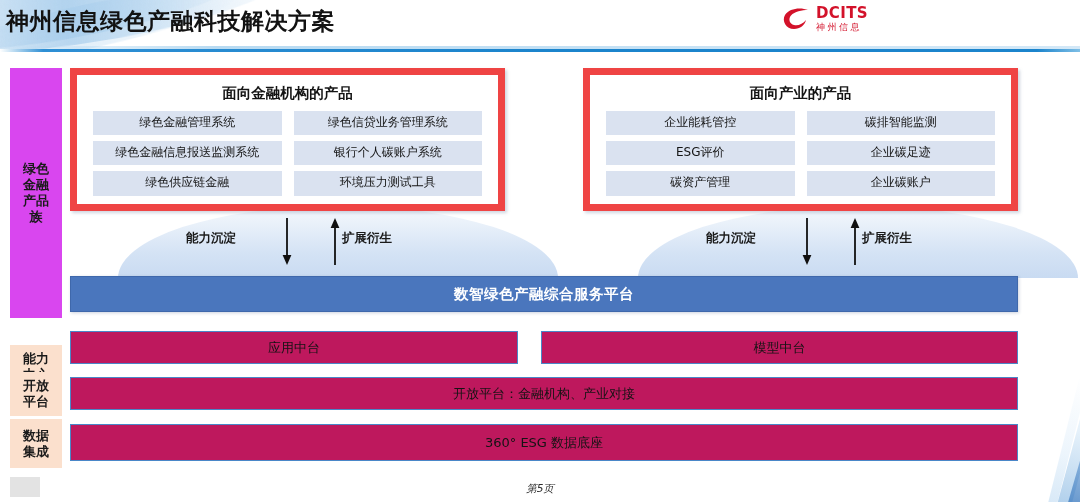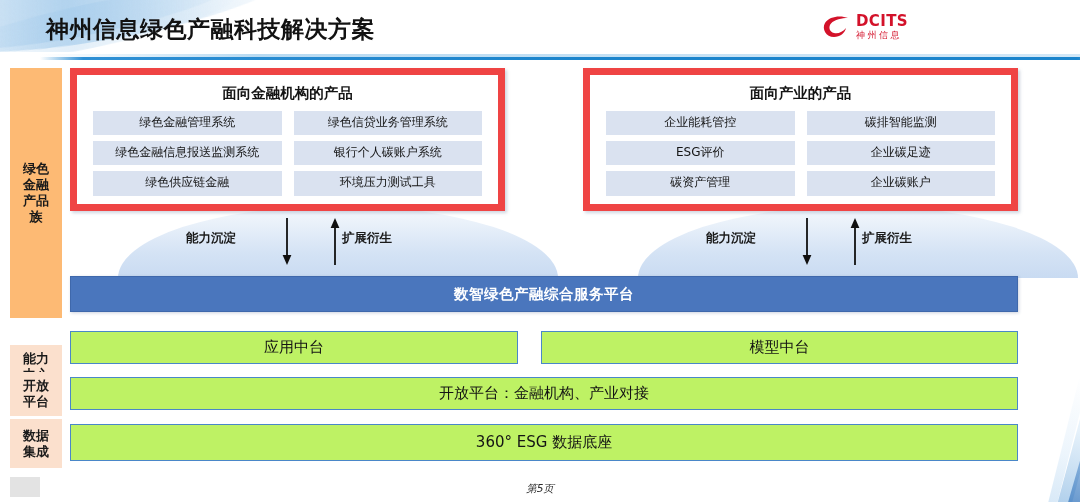--- a/index.html
+++ b/index.html
@@ -30,22 +30,22 @@
     border-radius: 50%;
     filter: blur(0.3px);
   }
   .swoosh.s1 { left: -120px; top: -46px;  width: 420px; height: 88px;  transform: rotate(-9deg); }
   .swoosh.s2 { left: -90px;  top: -24px;  width: 340px; height: 60px;  transform: rotate(-11deg); opacity: .75; }
   .swoosh.s3 { left: -60px;  top: 4px;    width: 300px; height: 44px;  transform: rotate(-12deg); opacity: .5; }
 
   
   .header {
     position: absolute;
-    left: 0; top: 8px;
-    width: 876px; height: 50px; margin-left: 40px;
+    left: 0; top: 0;
+    width: 876px; height: 50px;
   }
   .page-title {
     position: absolute;
     left: 6px; top: 6px;
     font-size: 23px;
     font-weight: bold;
     letter-spacing: 0.5px;
     color: #121212;
     white-space: nowrap;
   }
@@ -132,21 +132,21 @@
     position: absolute;
     display: flex;
     align-items: center;
     justify-content: center;
     text-align: center;
     font-size: 13px;
     font-weight: bold;
     line-height: 1.22;
     color: #1a1a1a;
   }
-  .side-label.blue   { background: #fdba74; }
+  .side-label.blue   { background: #d946ef; }
   .side-label.peach  { background: #fbe0cd; }
 
   #side-products { left: 10px; top: 68px;  width: 52px; height: 250px; }
   #side-ability  { left: 10px; top: 325px; width: 52px; height: 44px; margin-top: 20px; }
   #side-open     { left: 10px; top: 372px; width: 52px; height: 44px; }
   #side-data     { left: 10px; top: 419px; width: 52px; height: 49px; }
 
   .corner-block {
     position: absolute;
     left: 10px; top: 477px;
@@ -225,27 +225,27 @@
     color: #ffffff;
     font-size: 14.5px;
     font-weight: bold;
     letter-spacing: .5px;
     box-shadow: 1px 1px 3px rgba(90,110,150,0.3);
   }
 
   
   .layer-box {
     position: absolute;
-    background: #bef264;
+    background: #be185d;
     border: 1px solid #4a87c8;
     box-sizing: border-box;
     display: flex;
     align-items: center;
     justify-content: center;
-    font-size: 15px;
+    font-size: 13px;
     color: #141414;
   }
   #mid-app    { left: 70px;  top: 331px; width: 448px; height: 33px; }
   #mid-model  { left: 541px; top: 331px; width: 477px; height: 33px; }
   #open-row   { left: 70px;  top: 377px; width: 948px; height: 33px; }
   #data-row   { left: 70px;  top: 424px; width: 948px; height: 37px; }
 
   
   .footer {
     position: absolute;

